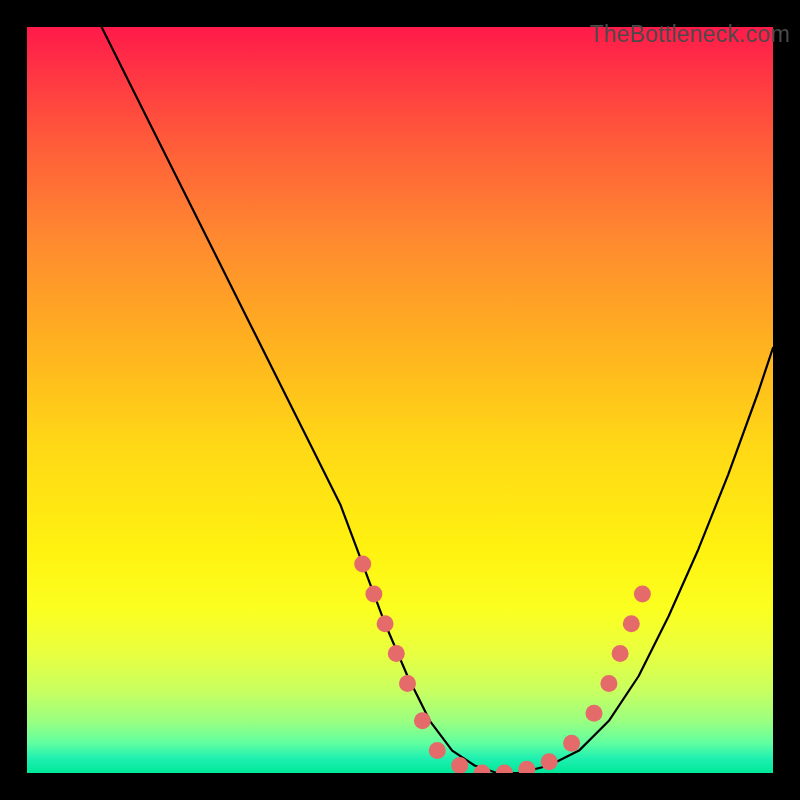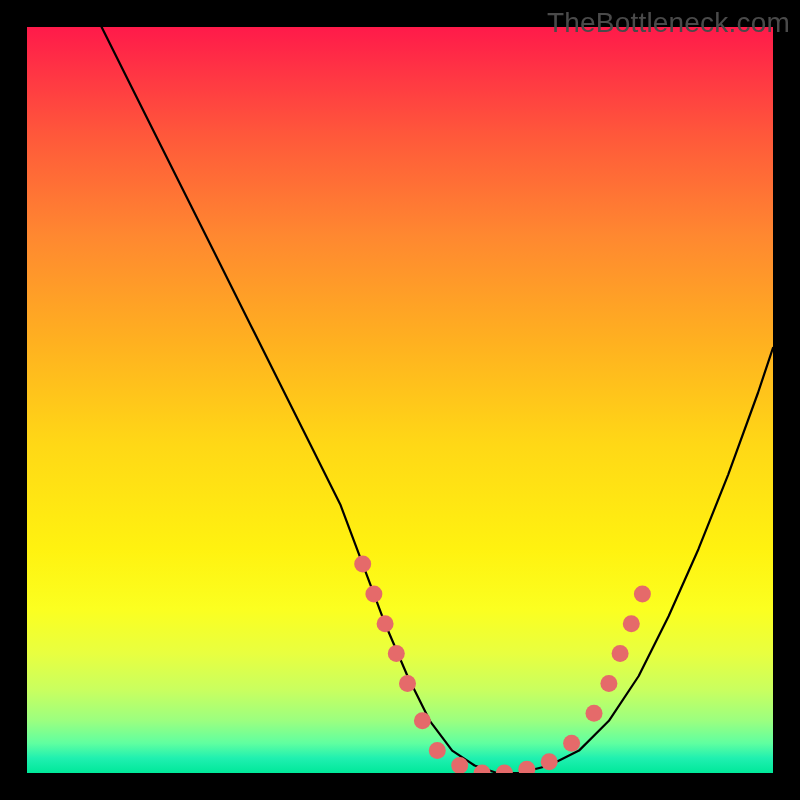--- a/index.html
+++ b/index.html
@@ -32,25 +32,25 @@
       #e8ff40 84%,
       #c8ff60 89%,
       #9bff80 93%,
       #60ffa0 96%,
       #20f0b0 98%,
       #00e89a 100%
     );
   }
   .watermark {
     position: absolute;
-    top: 7px;
+    top: 21px;
     right: 10px;
     color: #4a4a4a;
     font-family: Arial, Helvetica, sans-serif;
-    font-size: 28px;
+    font-size: 23px;
     font-weight: 500;
     letter-spacing: 0.2px;
     margin-left: 48px;
   }
   svg.curve-layer {
     position: absolute;
     inset: 0;
     width: 746px;
     height: 746px;
   }

